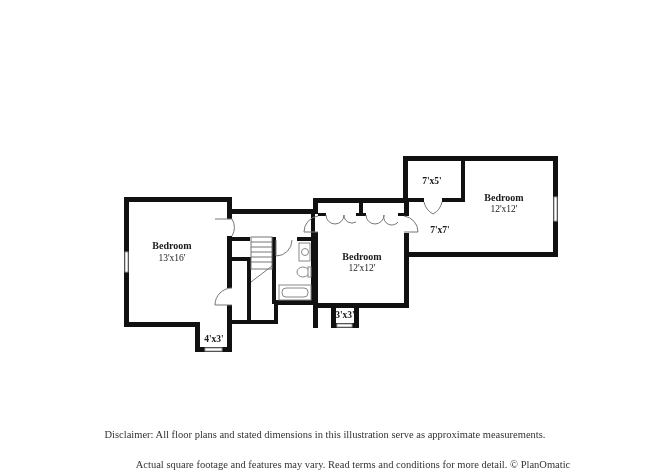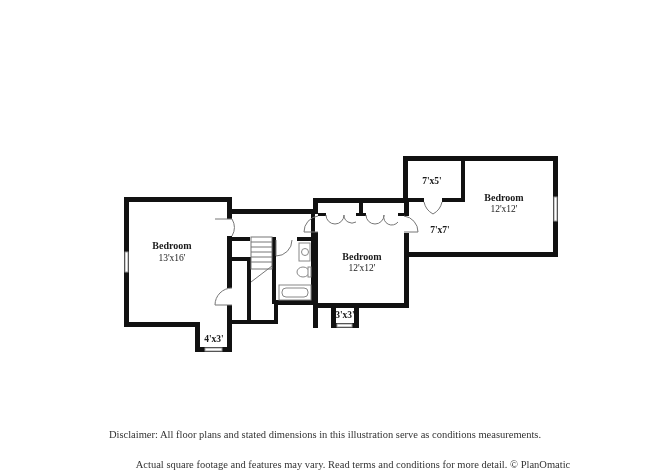--- a/index.html
+++ b/index.html
@@ -122,14 +122,14 @@
 
   <text class="lbl room-name" x="504" y="201" text-anchor="middle">Bedroom</text>
   <text class="lbl room-dim" x="504" y="212" text-anchor="middle">12'x12'</text>
 
   <text class="lbl small-dim" x="214" y="342" text-anchor="middle">4'x3'</text>
   <text class="lbl small-dim" x="345" y="318" text-anchor="middle">3'x3'</text>
   <text class="lbl small-dim" x="432" y="184" text-anchor="middle">7'x5'</text>
   <text class="lbl small-dim" x="440" y="233" text-anchor="middle">7'x7'</text>
 </svg>
 
-<div class="disclaimer" style="top:428px;">Disclaimer: All floor plans and stated dimensions in this illustration serve as conditions measurements.</div>
+<div class="disclaimer" style="top:428px;">Disclaimer: All floor plans and stated dimensions in this illustration serve as approximate measurements.</div>
 <div class="disclaimer" style="top:458px;padding-left:28px;">Actual square footage and features may vary. Read terms and conditions for more detail. © PlanOmatic</div>
 
 </body></html>

